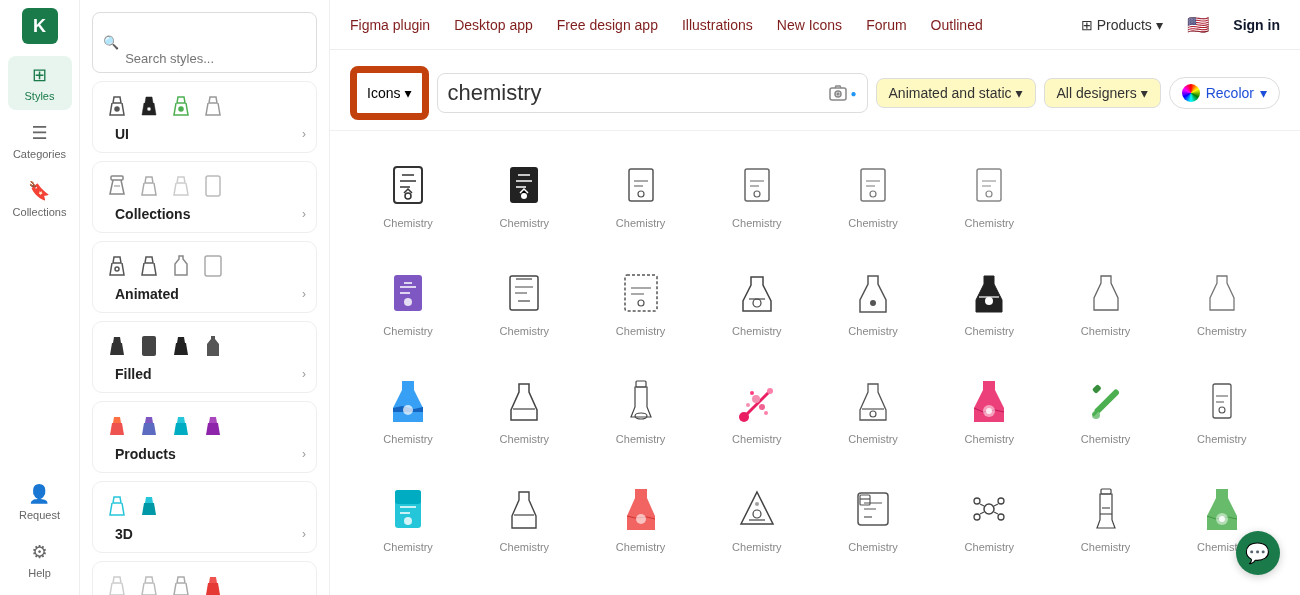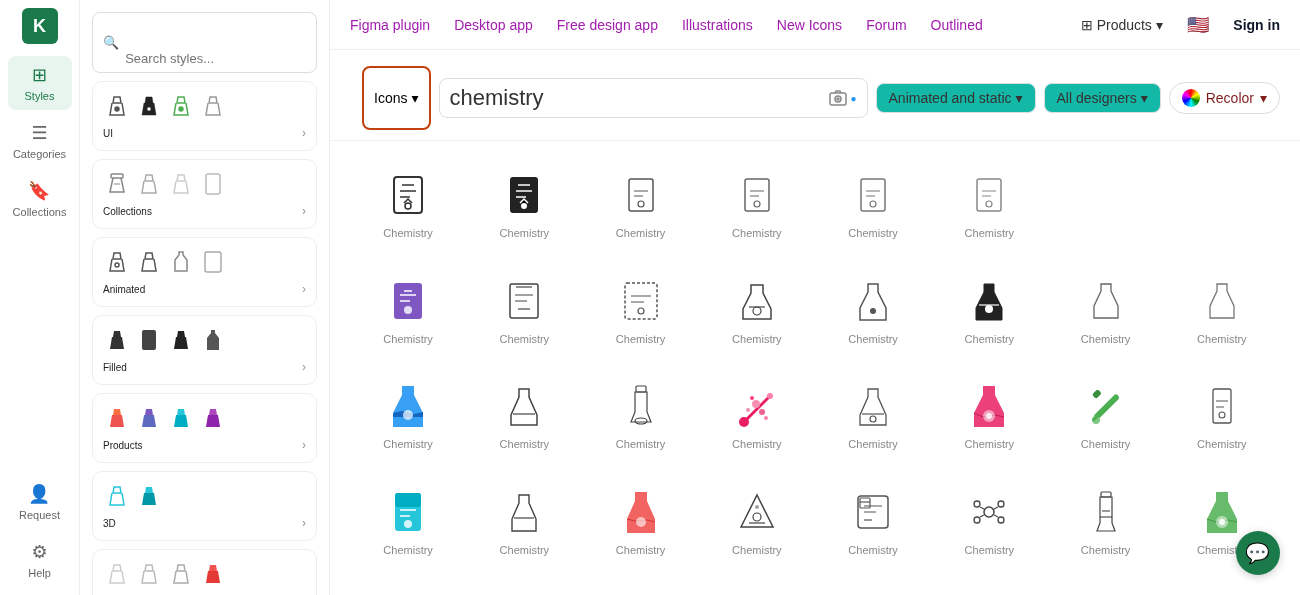--- a/index.html
+++ b/index.html
@@ -76,21 +76,21 @@
     }
     .style-icon-placeholder {
       width: 28px; height: 28px;
       display: flex; align-items: center; justify-content: center;
       font-size: 16px;
       color: #555;
     }
     .style-section-footer {
       display: flex; align-items: center; justify-content: space-between;
     }
-    .style-section-label { font-size: 10px; font-weight: 400; color: #222; }
+    .style-section-label { font-size: 14px; font-weight: 700; color: #222; margin-left: 12px; }
     .chevron { color: #999; font-size: 12px; }
 
     
     #main {
       flex: 1;
       display: flex;
       flex-direction: column;
       overflow: hidden;
     }
 
@@ -99,21 +99,21 @@
       height: 50px;
       border-bottom: 1px solid #eee;
       display: flex;
       align-items: center;
       padding: 0 20px;
       gap: 24px;
       flex-shrink: 0;
     }
     .nav-link {
       font-size: 14px;
-      color: #a21caf;
+      color: #7f1d1d;
       cursor: pointer;
       white-space: nowrap;
       text-decoration: none;
     }
     .nav-spacer { flex: 1; }
     .products-btn {
       display: flex; align-items: center; gap: 4px;
       font-size: 14px; color: #333; cursor: pointer;
       background: none; border: none;
     }
@@ -127,51 +127,50 @@
     #search-area {
       padding: 16px 20px 10px;
       display: flex;
       align-items: center;
       gap: 8px;
       flex-shrink: 0;
       border-bottom: 1px solid #f0f0f0;
     }
     .icons-dropdown {
       display: flex; align-items: center; gap: 4px;
-      border: 2px solid #c2410c; border-radius: 8px;
-      padding: 22px 10px; font-size: 14px; cursor: pointer;
+      border: 7px solid #c2410c; border-radius: 8px;
+      padding: 12px 10px; font-size: 14px; cursor: pointer;
       background: #fff;
-      margin-left: 12px;
     }
     .search-input-wrap {
       flex: 1;
       display: flex; align-items: center;
       border: 1px solid #ddd; border-radius: 8px;
       padding: 6px 10px; gap: 8px;
       background: #fff;
     }
     .search-input-wrap input {
       border: none; outline: none; font-size: 22px; color: #333; width: 100%; font-weight: 400;
     }
     .camera-btn {
       background: none; border: none; cursor: pointer;
       color: #888; font-size: 16px;
       display: flex; align-items: center;
     }
     .filter-btn {
       display: flex; align-items: center; gap: 4px;
       border: 1px solid #ddd; border-radius: 8px;
       padding: 6px 12px; font-size: 14px; cursor: pointer;
-      background: #14b8a6; color: #333;
+      background: #fef9c3; color: #333;
     }
     .recolor-btn {
       display: flex; align-items: center; gap: 6px;
       border: 1px solid #ddd; border-radius: 16px;
       padding: 6px 12px; font-size: 14px; cursor: pointer;
-      background: #fff; color: #7f1d1d;
+      background: #fff; color: #1d4ed8;
     }
     .color-wheel {
       width: 18px; height: 18px; border-radius: 50%;
       background: conic-gradient(red, yellow, green, cyan, blue, magenta, red);
     }
 
     
     #icons-grid {
       flex: 1;
       overflow-y: auto;

